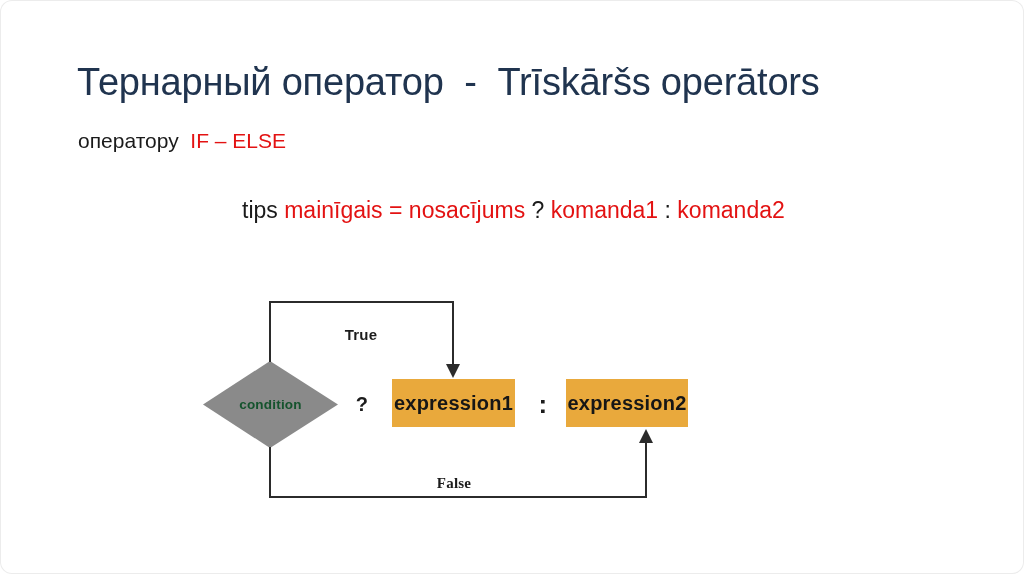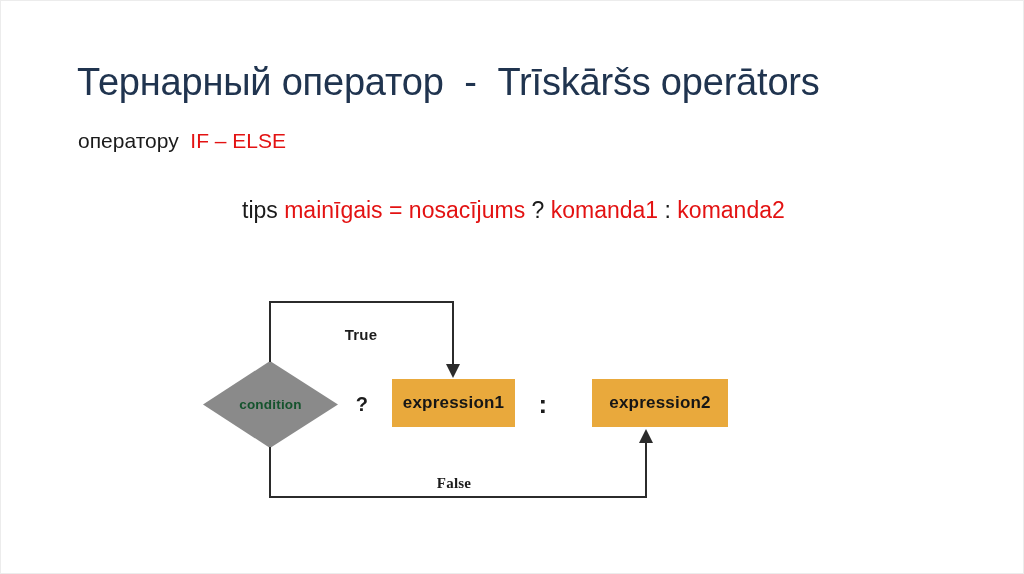--- a/index.html
+++ b/index.html
@@ -5,20 +5,21 @@
   html, body { margin: 0; padding: 0; background: #ffffff; }
   body {
     width: 1024px; height: 574px; overflow: hidden;
     font-family: "Liberation Sans", sans-serif;
     position: relative;
   }
   .slide {
     position: absolute; inset: 0;
     background: #ffffff;
     box-shadow: inset 0 0 0 1px #ececec;
+    border-radius: 12px;
   }
   .slide-title {
     position: absolute; left: 77px; top: 36px;
     font-size: 38px; font-weight: 400;
     color: var(--c-title, #20344f);
     white-space: pre;
     letter-spacing: -0.2px;
   }
   .intro {
     position: absolute; left: 78px; top: 126px;
@@ -48,25 +49,25 @@
     left: 203px; top: 361px; width: 135px; height: 87px;
     color: #14532d; font-size: 13.5px;
   }
   .qmark { left: 348px; top: 391px; width: 28px; height: 26px; font-size: 20px; }
   .colon-sym { left: 530px; top: 387px; width: 26px; height: 34px; font-size: 26px; }
   .expr-box {
     position: absolute; display: flex;
     align-items: center; justify-content: center;
     background: var(--c-box, #e9a93c);
     width: 123px; height: 48px; top: 379px;
-    font-weight: 700; font-size: 17px; color: #161616;
+    font-weight: 700; font-size: 20px; color: #161616;
     letter-spacing: 0.2px;
   }
   .expr1 { left: 392px; }
-  .expr2 { left: 592px; width: 136px; align-items: center; }
+  .expr2 { left: 566px; width: 122px; align-items: center; }
   .true-label  { left: 321px; top: 308px; width: 80px; height: 20px; font-size: 15px; margin-top: 16px; }
   .false-label { left: 414px; top: 473px; width: 80px; height: 20px; font-size: 15px; font-family: Liberation Serif, serif; }
 </style>
 </head>
 <body>
 
 <div class="slide">
 
   <h1 class="slide-title">Тернарный оператор  -  Trīskāršs operātors</h1>
 

